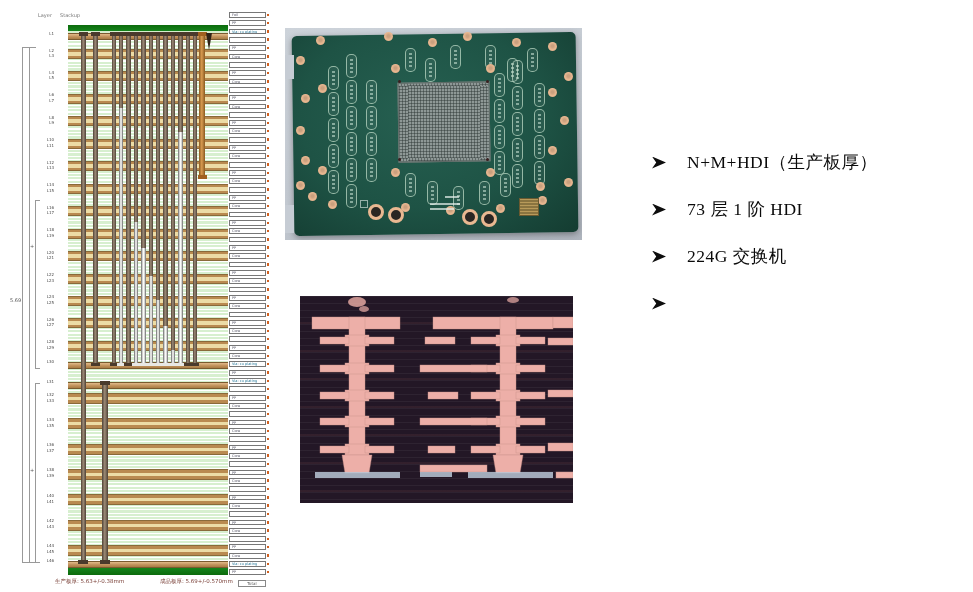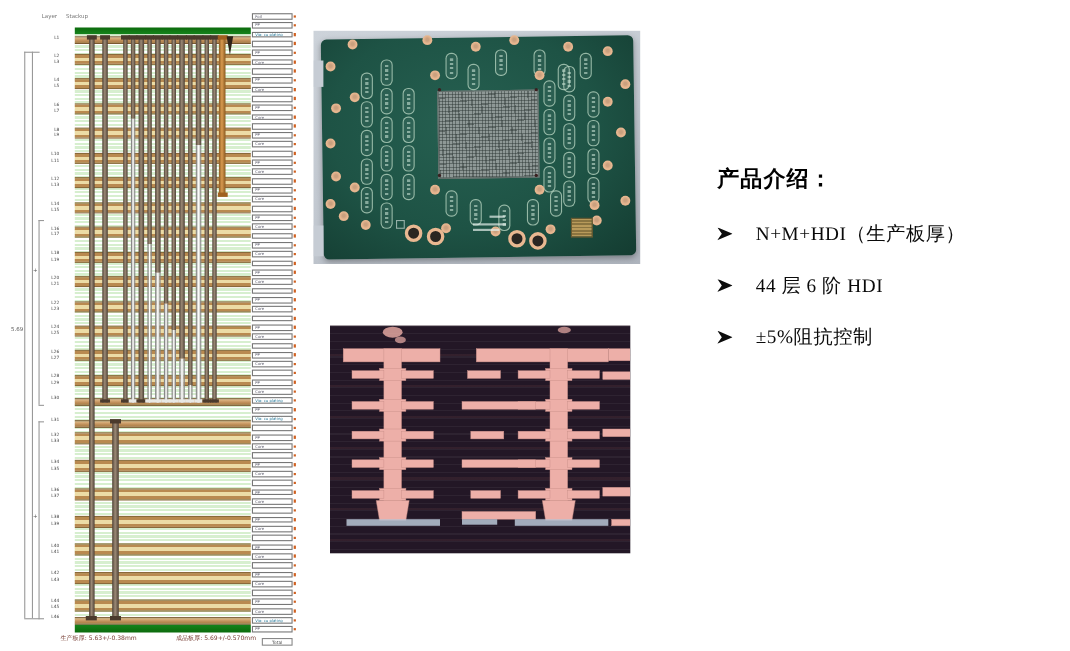--- a/index.html
+++ b/index.html
@@ -557,30 +557,32 @@
       </g>
       <g fill="#b9c6d6" opacity="0.85">
         <rect x="15" y="176" width="85" height="6"></rect>
         <rect x="168" y="176" width="85" height="6"></rect>
         <rect x="120" y="176" width="32" height="5"></rect>
       </g>
     </svg>
   </div>
 
   <div id="intro">
-    <h2>产品介绍：</h2>
     <ul id="bullet-list">
         <li>
           <span class="arrow"></span>
           <span>N+M+HDI（生产板厚）</span>
         </li>
         <li>
           <span class="arrow"></span>
-          <span>44 层 6 阶 HDI</span>
+          <span>73 层 1 阶 HDI</span>
         </li>
         <li>
           <span class="arrow"></span>
-          <span>±5%阻抗控制</span>
+          <span>224G 交换机</span>
+        </li>
+        <li>
+          <span class="arrow"></span>
         </li>
       </ul>
   </div>
 
 </div>
 
 </body></html>

